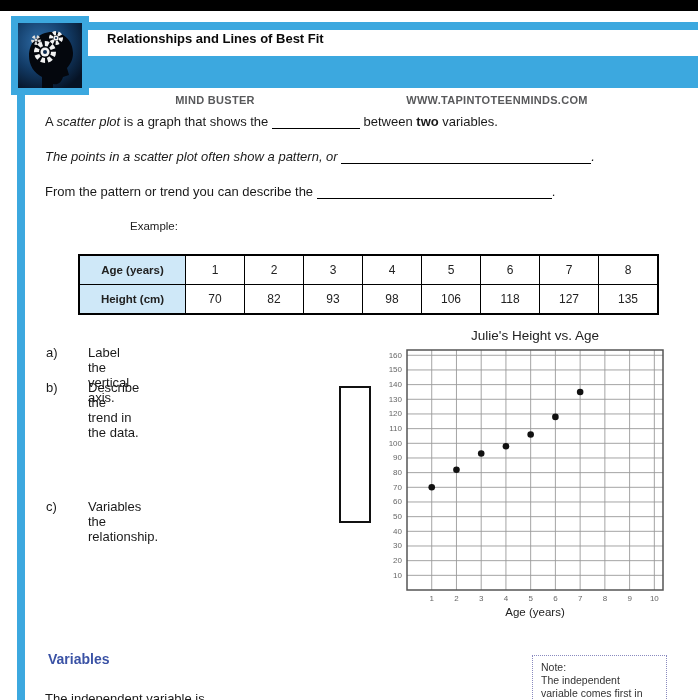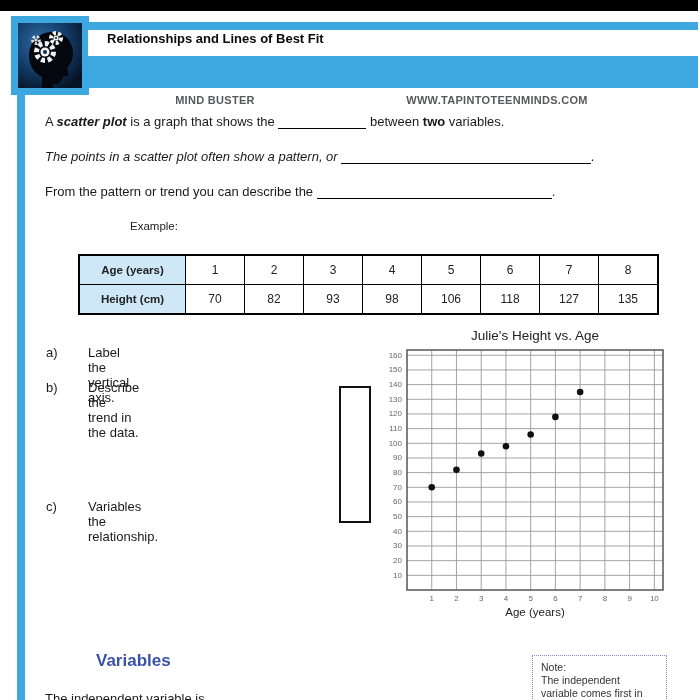--- a/index.html
+++ b/index.html
@@ -20,21 +20,21 @@
          font-size:11px;font-weight:bold;color:#58595b;letter-spacing:0.3px;margin-top:28px;}
   .badge-left{left:4px;width:246px;}
   .badge-right{left:262px;width:294px;}
   .left-strip{left:17px;top:95px;width:8px;height:605px;background:#3CA8DF;}
 
   
   .fill-line{font-size:13px;white-space:pre;color:#1a1a1a;}
   .line1{left:45px;top:114px;}
   .line2{left:45px;top:149px;font-style:italic;}
   .line3{left:45px;top:184px;text-align:center;}
-  .bi{font-weight:bold;font-style:italic;}
+  .bi{font-weight:normal;font-style:italic;}
   .b{font-weight:bold;text-align:right;}
   .blank{display:inline-block;border-bottom:1.5px solid #000;height:14px;vertical-align:bottom;}
   .blank1{width:88px;}
   .blank2{width:250px;}
   .blank3{width:235px;}
 
   .example{left:86px;top:219px;font-size:11.5px;line-height:14.5px;color:#222;margin-left:44px;}
 
   
   .data-table{left:78px;top:254px;border-collapse:collapse;table-layout:fixed;}
@@ -48,21 +48,21 @@
   .q .ql{position:absolute;left:46px;}
   .q .qt{position:absolute;left:88px;}
   .q0{top:345px;} .q1{top:380px;} .q2{top:499px;}
 
   .answer-box{left:339px;top:386px;width:28px;height:133px;border:2px solid #111;background:#fff;}
 
   
   .chart{left:380px;top:323px;}
 
   
-  .vars-heading{left:48px;top:651px;font-size:17px;font-weight:bold;color:#3a52a5;margin-left:48px;}
+  .vars-heading{left:48px;top:651px;font-size:14px;font-weight:bold;color:#3a52a5;}
   .partial-line{left:45px;top:691px;font-size:13px;white-space:pre;color:#1a1a1a;}
   .note-box{left:532px;top:655px;width:117px;height:80px;border:1.5px dotted #8a8abf;background:#fff;
             padding:5px 8px;font-size:10.5px;line-height:13px;color:#333;}
 </style>
 </head>
 <body>
 
 <div class="abs top-black-bar"></div>
 
 <div class="abs logo-box">

